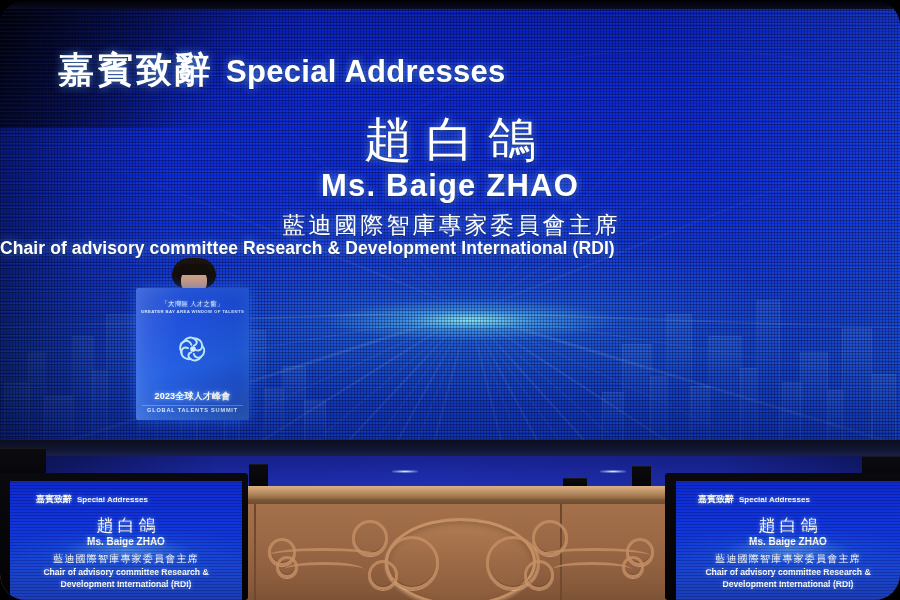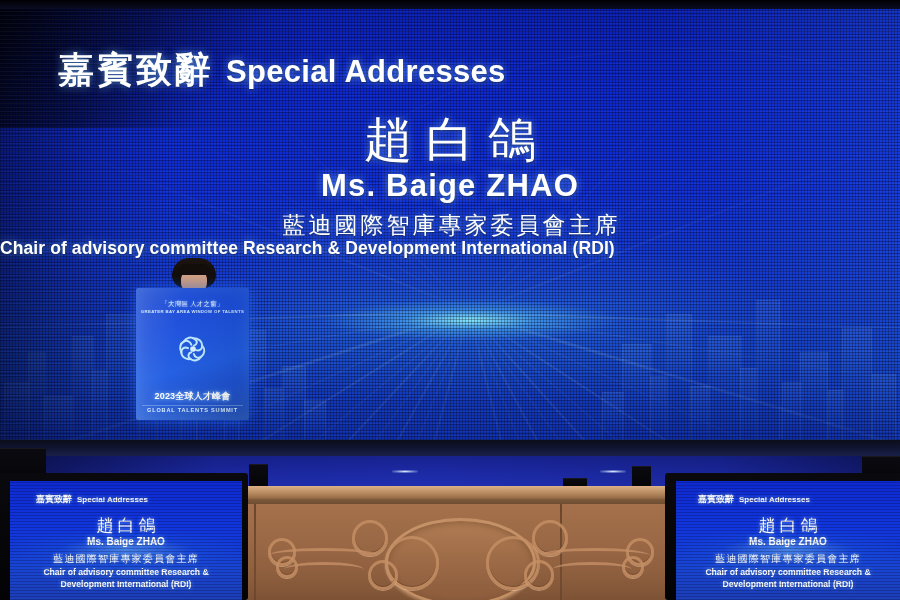--- a/index.html
+++ b/index.html
@@ -1,19 +1,19 @@
 <!DOCTYPE html>
 <html><head>
 <meta charset="utf-8">
 <style>
   html,body{margin:0;padding:0;background:#000;}
   body{width:900px;height:600px;overflow:hidden;
        font-family:"Liberation Sans","DejaVu Sans",sans-serif;}
 
-  #stage{position:relative;width:900px;height:600px;overflow:hidden;background:#05060d;}
+  #stage{position:relative;width:900px;height:600px;overflow:hidden;background:#05060d;border-radius:26px;}
 
   
   .top-band{position:absolute;left:0;top:0;width:900px;height:9px;
             background:linear-gradient(180deg,#010104 0%,#060714 60%,#0a0d26 100%);z-index:40;}
 
   
   .led-wall{position:absolute;left:0;top:8px;width:900px;height:432px;overflow:hidden;
             background:
               radial-gradient(ellipse 240px 34px at 470px 312px, rgba(150,255,255,.85) 0%, rgba(90,210,255,.45) 28%, rgba(40,120,240,.12) 62%, rgba(0,0,0,0) 100%),
               radial-gradient(ellipse 620px 150px at 470px 312px, rgba(50,130,230,.40) 0%, rgba(20,60,200,.12) 55%, rgba(0,0,0,0) 100%),

